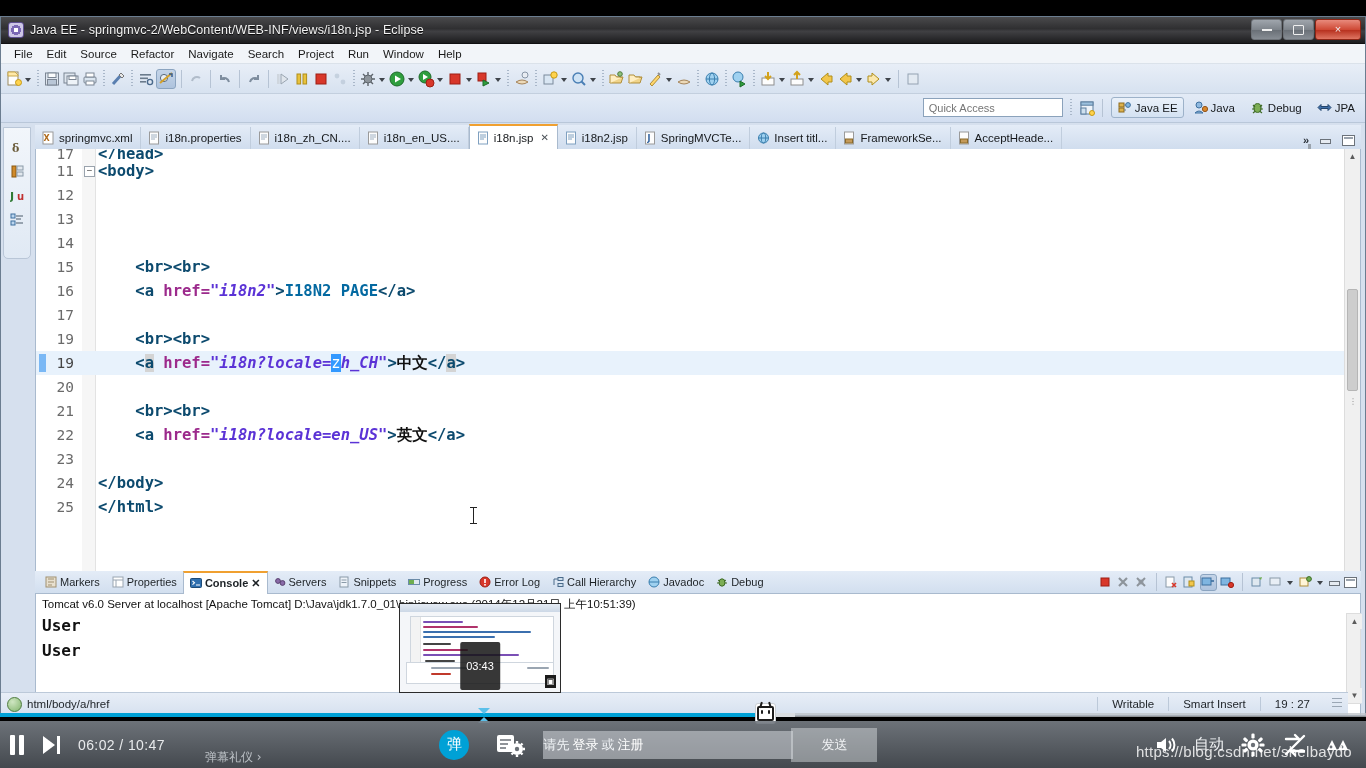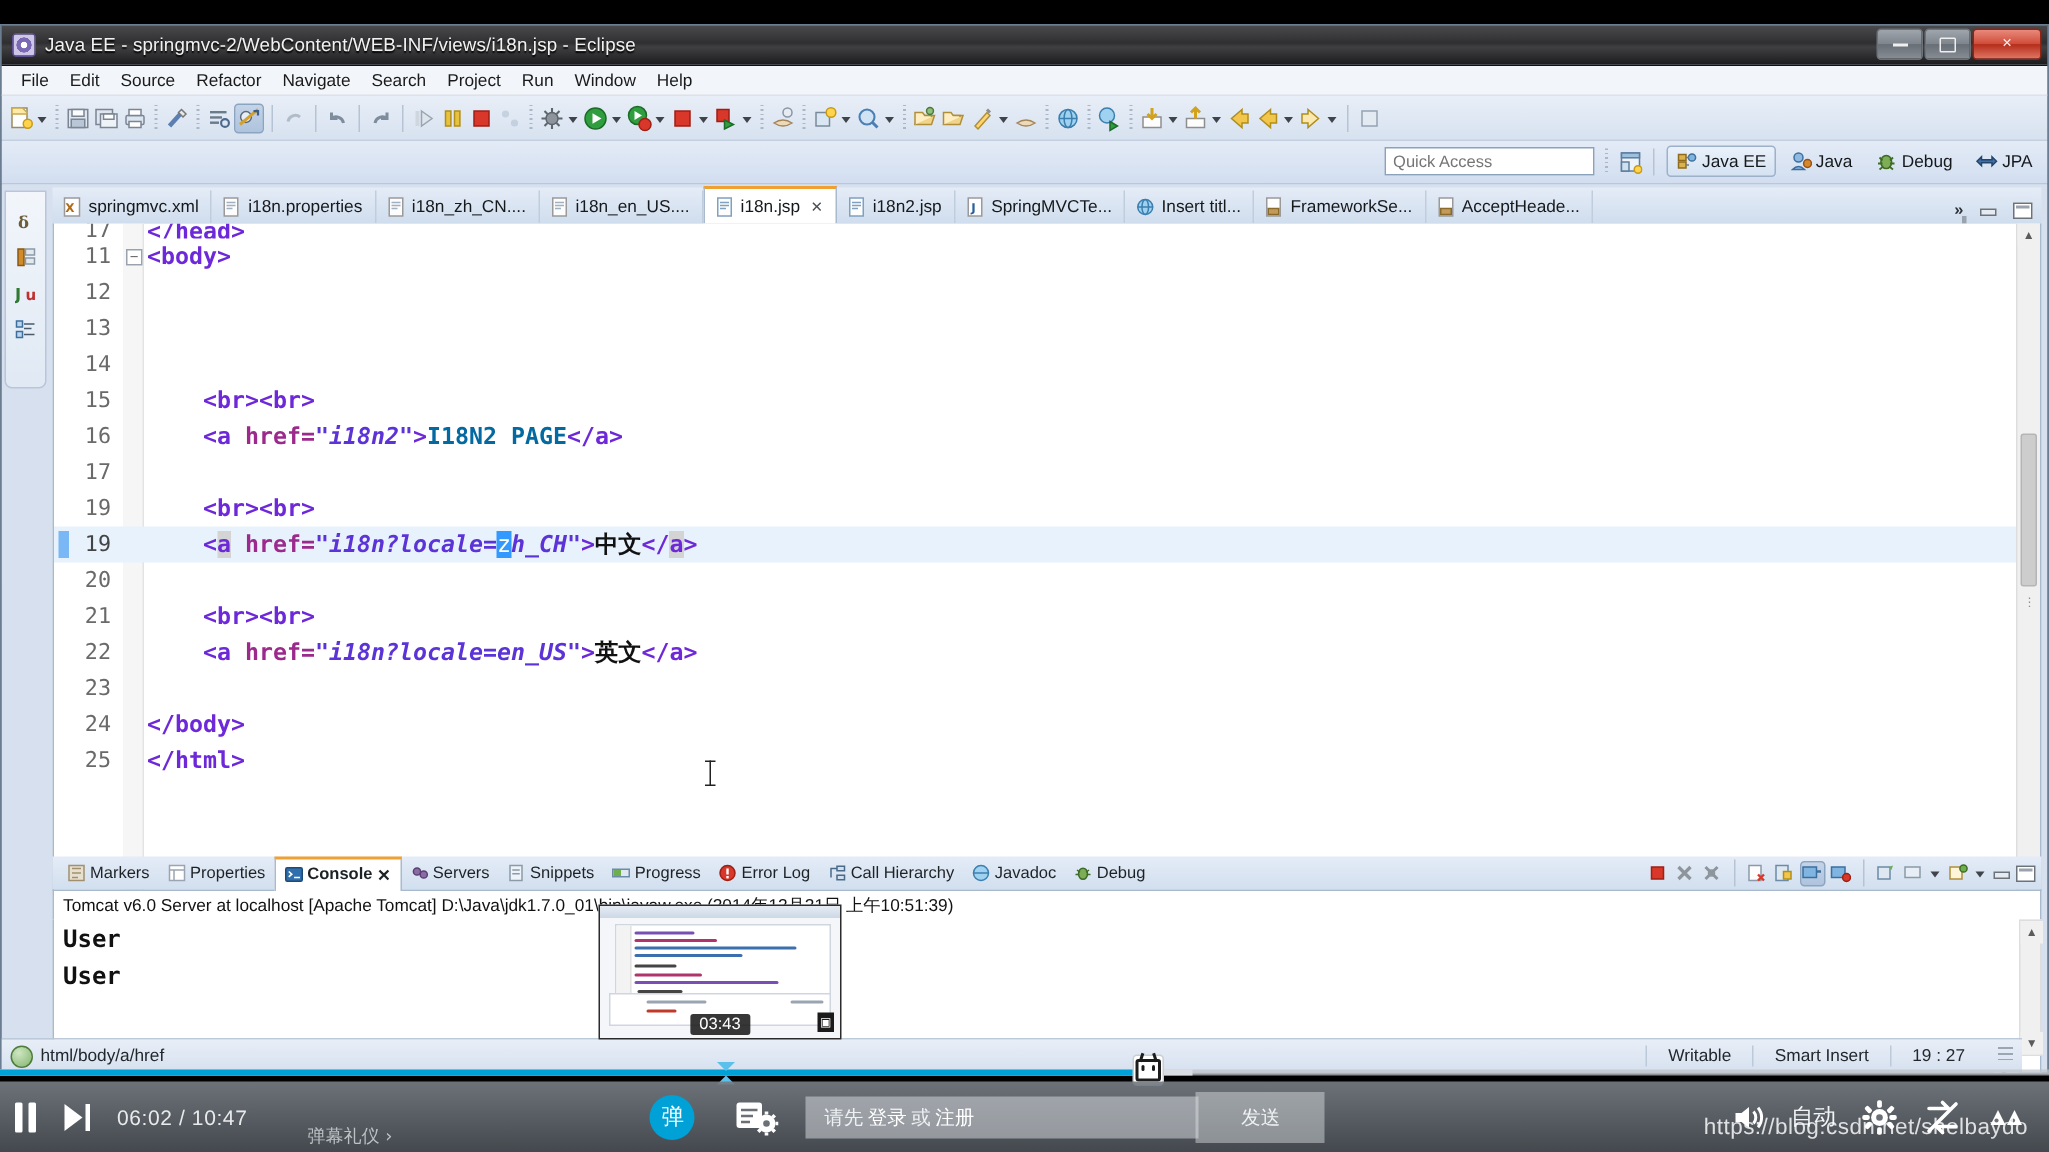--- a/index.html
+++ b/index.html
@@ -159,21 +159,21 @@
     position:absolute;left:0;width:38px;text-align:right;color:#6a6a6a;font-size:14.5px;
   }
   .codeline .src{position:absolute;left:62px;}
   .codeline.hl{background:#e8f2fc;}
   .codeline.hl .ln{color:#444;}
   .cl-mark{position:absolute;left:3px;top:3px;width:7px;height:18px;background:#7ab8f5;}
   .fold-minus{
     position:absolute;left:48px;width:9px;height:9px;border:1px solid #9aa3ad;background:#fff;
     font-size:8px;line-height:7px;text-align:center;color:#333;
   }
-  .tag{color:#6d28d9;font-weight:bold;}
+  .tag{color:#0c4a6e;font-weight:bold;}
   .attr{color:#9c2a8c;font-weight:bold;}
   .str{color:#5b33d6;font-style:italic;font-weight:bold;}
   .txt{color:#0369a1;font-weight:bold;text-align:center;}
   .cjk{color:#111;font-weight:bold;font-family:"DejaVu Sans","Liberation Sans",sans-serif;}
   .occ{background:#d4d4d4;}
   .sel{background:#3399ff;color:#fff;}
   .caret-i{
     position:absolute;left:437px;top:358px;width:1px;height:17px;background:#222;
   }
   .caret-i:before,.caret-i:after{content:"";position:absolute;left:-3px;width:7px;height:1px;background:#222;}
@@ -268,21 +268,21 @@
   .vp-time{color:#e8eaec;font-size:14px;margin-left:10px;letter-spacing:.4px;white-space:nowrap;}
   .vp-mid{margin-left:auto;display:flex;align-items:center;gap:0;}
   .dm-btn{
     width:30px;height:30px;border-radius:50%;background:#00a1d6;color:#fff;
     display:flex;align-items:center;justify-content:center;font-size:15px;
     font-family:"DejaVu Sans","Liberation Sans",sans-serif;flex:none;
   }
   .dm-set{width:30px;height:28px;position:relative;margin-left:26px;}
   .dm-input{
     width:250px;height:28px;margin-left:18px;background:rgba(210,214,218,.55);
-    display:flex;align-items:center;padding-left:12px;color:#eef1f4;font-size:13px;
+    display:flex;align-items:center;padding-left:0;color:#eef1f4;font-size:13px;
     font-family:"DejaVu Sans","Liberation Sans",sans-serif;
   }
   .dm-input .lnk{color:#fff;margin:0 3px;}
   .dm-etiquette{
     position:absolute;left:205px;bottom:2px;color:#cfd4d9;font-size:12px;opacity:.85;
     font-family:"DejaVu Sans","Liberation Sans",sans-serif;
   }
   .dm-send{
     width:86px;height:34px;background:rgba(225,228,231,.45);display:flex;align-items:center;
     justify-content:center;color:#f0f2f4;font-size:13px;margin-left:-2px;
@@ -298,21 +298,21 @@
     background:#fff;border:1px solid #2b2b2b;overflow:hidden;
   }
   .sp-inner{position:absolute;inset:0;background:#f4f6f9;}
   .sp-top{position:absolute;left:0;right:0;top:0;height:8px;background:linear-gradient(180deg,#e6ecf4,#ccd8e6);}
   .sp-code{position:absolute;left:10px;right:6px;top:12px;height:46px;background:#fff;border:1px solid #cfd6de;}
   .sp-gut{position:absolute;left:0;top:0;bottom:0;width:9px;background:#f3f3f3;border-right:1px solid #e2e2e2;}
   .sp-l{position:absolute;height:2px;border-radius:1px;}
   .sp-bot{position:absolute;left:6px;right:6px;bottom:8px;height:20px;background:#fff;border:1px solid #cfd6de;}
   .sp-time{
     position:absolute;left:50%;transform:translateX(-50%);bottom:2px;
-    background:rgba(20,20,20,.85);color:#fff;font-size:11px;padding:1px 6px;border-radius:2px;
+    background:rgba(20,20,20,.85);color:#fff;font-size:11px;padding:18px 6px;border-radius:2px;
     font-family:"Liberation Sans",sans-serif;
   }
   .sp-badge{position:absolute;right:4px;bottom:4px;width:11px;height:13px;background:#1b1b1b;
     display:flex;align-items:center;justify-content:center;color:#fff;font-size:8px;}
 
   .watermark{
     position:absolute;right:14px;bottom:8px;color:rgba(255,255,255,.82);
     font-size:15px;letter-spacing:.3px;white-space:nowrap;
     font-family:"Liberation Sans",sans-serif;
   }

